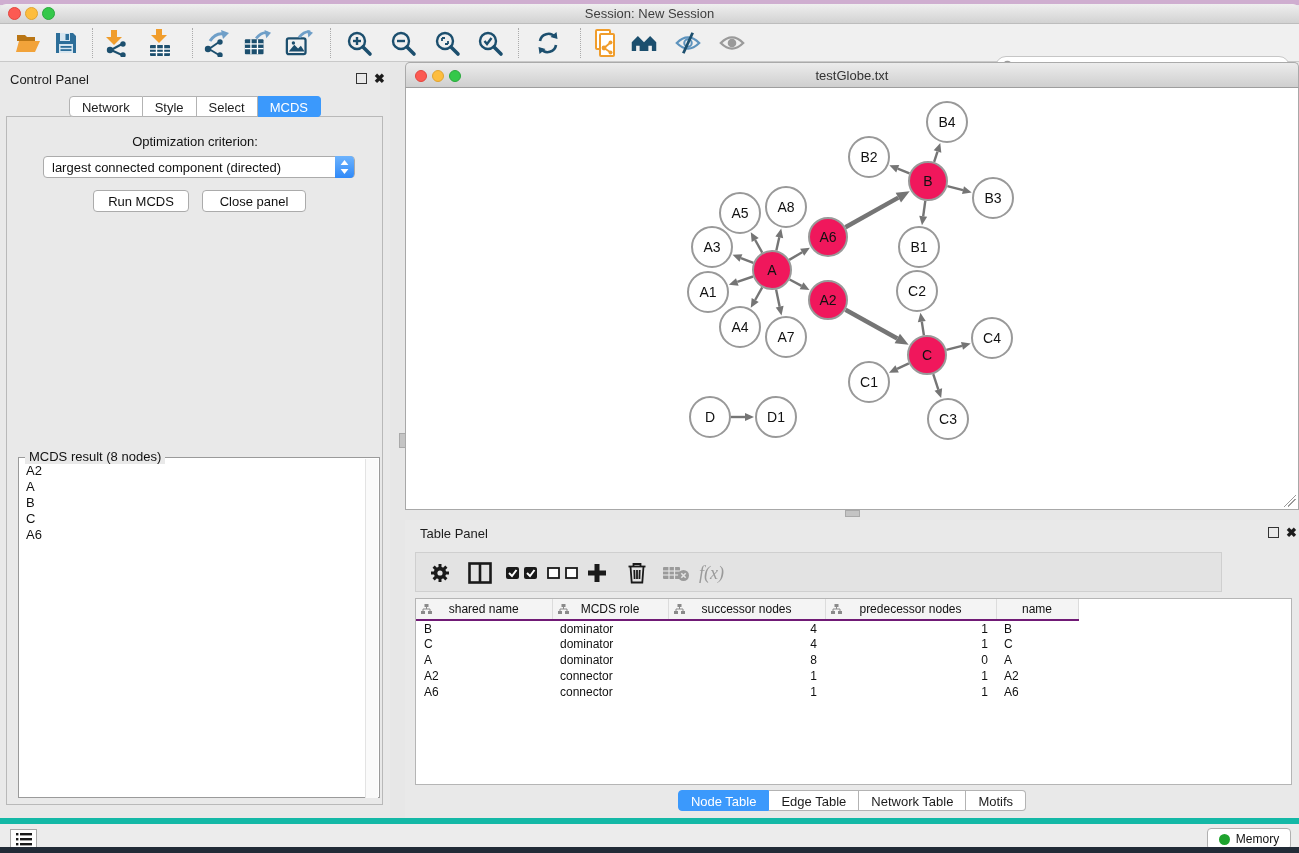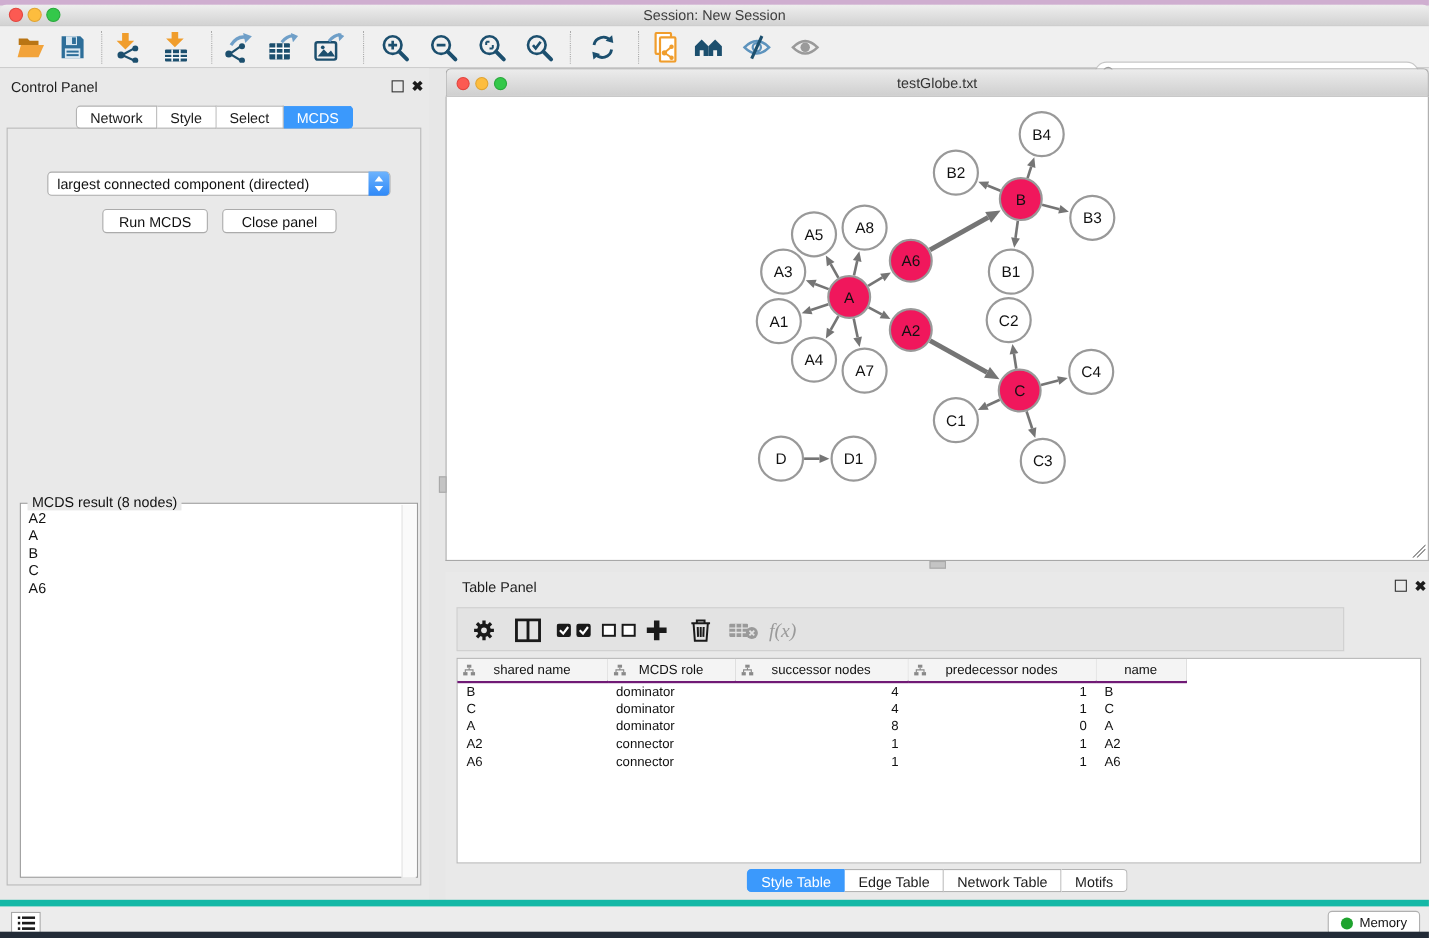--- a/index.html
+++ b/index.html
@@ -285,20 +285,21 @@
   <div class="abs close-btn" style="left:374px; top:11px;">✖</div>
 
   <div class="abs cp-box"></div>
   <div class="abs seg" style="left:0; top:34px; width:390px; justify-content:center;" id="cp-tabs">
       <div class="seg-tab">Network</div>
       <div class="seg-tab">Style</div>
       <div class="seg-tab">Select</div>
       <div class="seg-tab active">MCDS</div>
     </div>
 
+  <div class="abs cp-label">Optimization criterion:</div>
 
   <div class="cp-select">
     <span>largest connected component (directed)</span>
     <span class="stepper">
       <svg width="9" height="14" viewBox="0 0 9 14">
           <path d="M4.5 0L8.4 5H0.6z" fill="#fff"></path>
           <path d="M4.5 14L8.4 9H0.6z" fill="#fff"></path>
         </svg>
     </span>
   </div>
@@ -561,21 +562,21 @@
             <td>connector</td>
             <td class="num">1</td>
             <td class="num">1</td>
             <td>A6</td>
           </tr>
         </tbody>
     </table>
   </div>
 
   <div class="abs tp-tabs seg" id="table-tabs">
-      <div class="seg-tab active">Style Table</div>
+      <div class="seg-tab active">Node Table</div>
       <div class="seg-tab">Edge Table</div>
       <div class="seg-tab">Network Table</div>
       <div class="seg-tab">Motifs</div>
     </div>
 </div>
 
 <div class="abs statusbar">
   <div class="abs list-btn">
     <svg width="16" height="13" viewBox="0 0 16 13">
         <g fill="#1a1a1a">

